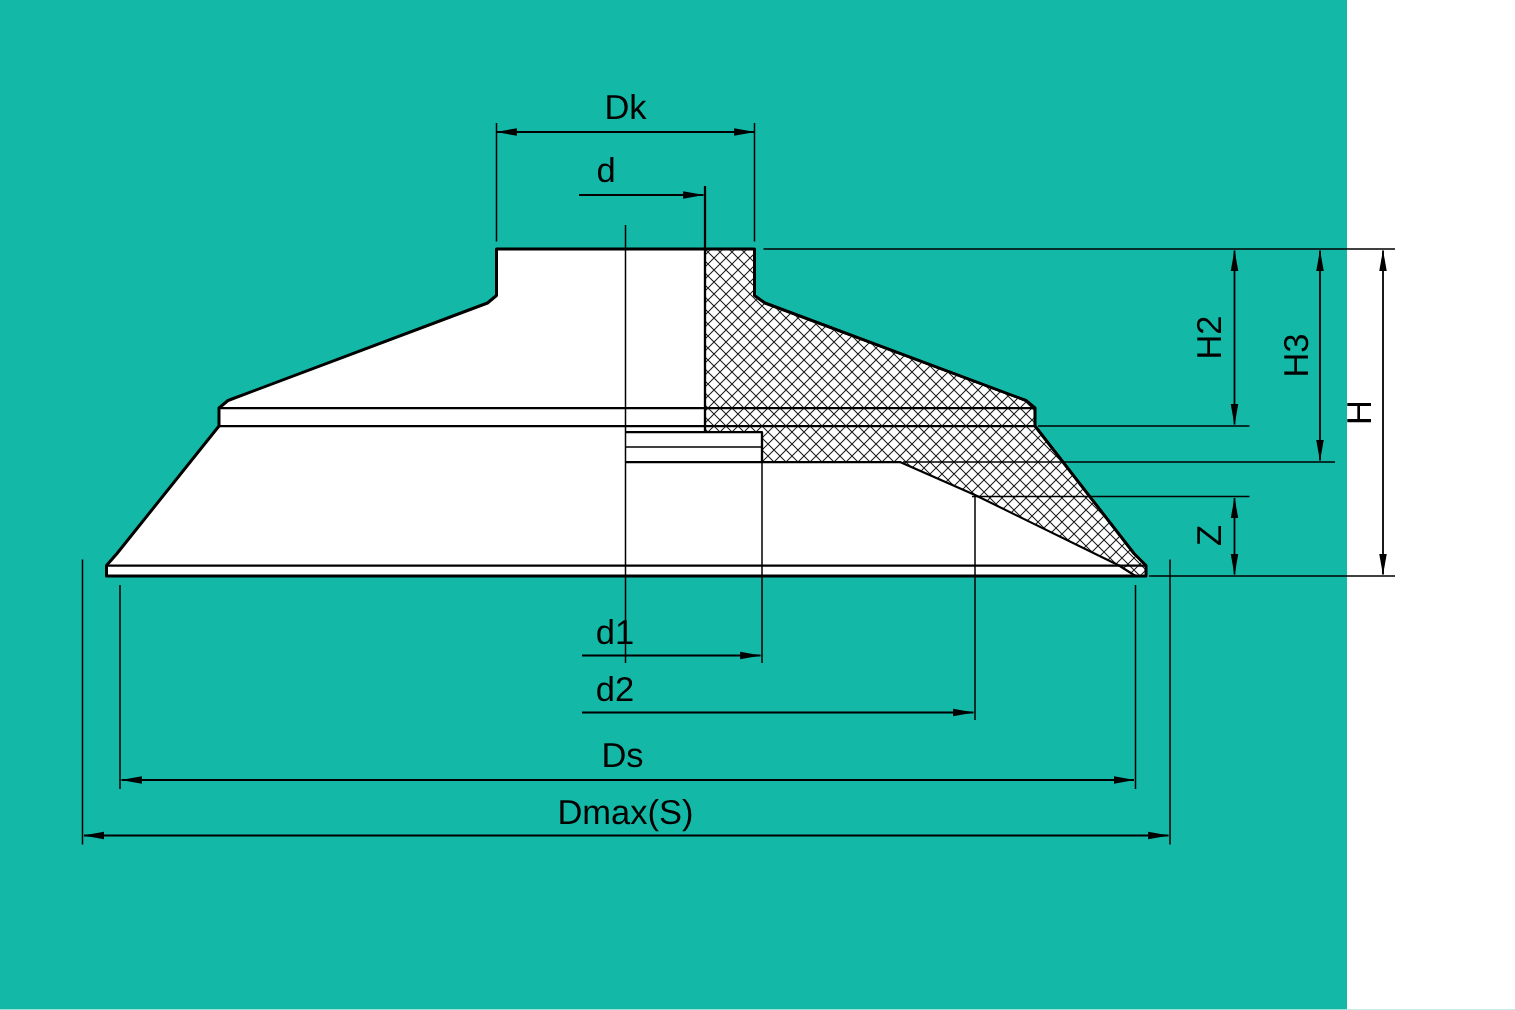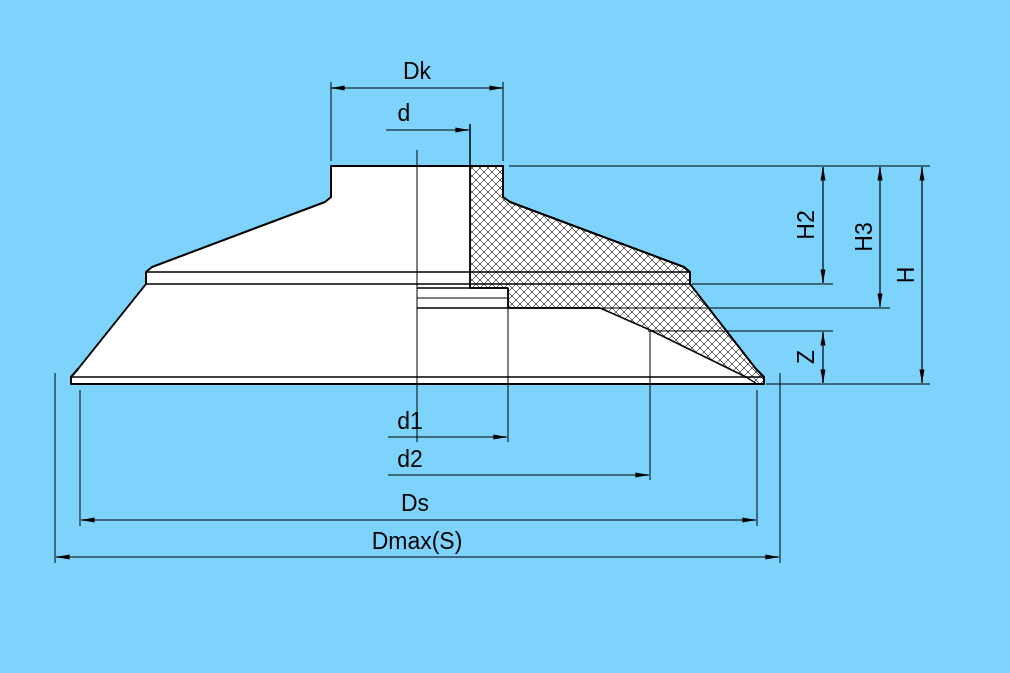--- a/index.html
+++ b/index.html
@@ -1,17 +1,17 @@
 <!DOCTYPE html>
 <html><head>
 <meta charset="utf-8">
 <style>
   html,body{margin:0;padding:0;background:#ffffff;}
   .stage{
-    width:1010px;height:673px;position:relative;background:#7dd3fc;
+    width:898px;height:673px;position:relative;background:#14b8a6;
     font-family:"Liberation Sans", sans-serif;
   }
   svg{display:block;}
   .outline{fill:#ffffff;stroke:#000000;stroke-width:2;stroke-linejoin:round;}
   .hatched{fill:url(#xh);stroke:#000000;stroke-width:1.4;stroke-linejoin:round;}
   .edge{stroke:#000000;stroke-width:1.5;fill:none;}
   .thin{stroke:#000000;stroke-width:1;fill:none;}
   .dim{stroke:#000000;stroke-width:1.2;fill:none;}
   .lbl{font-family:"Liberation Sans", sans-serif;font-size:23px;fill:#000000;}
 </style>

